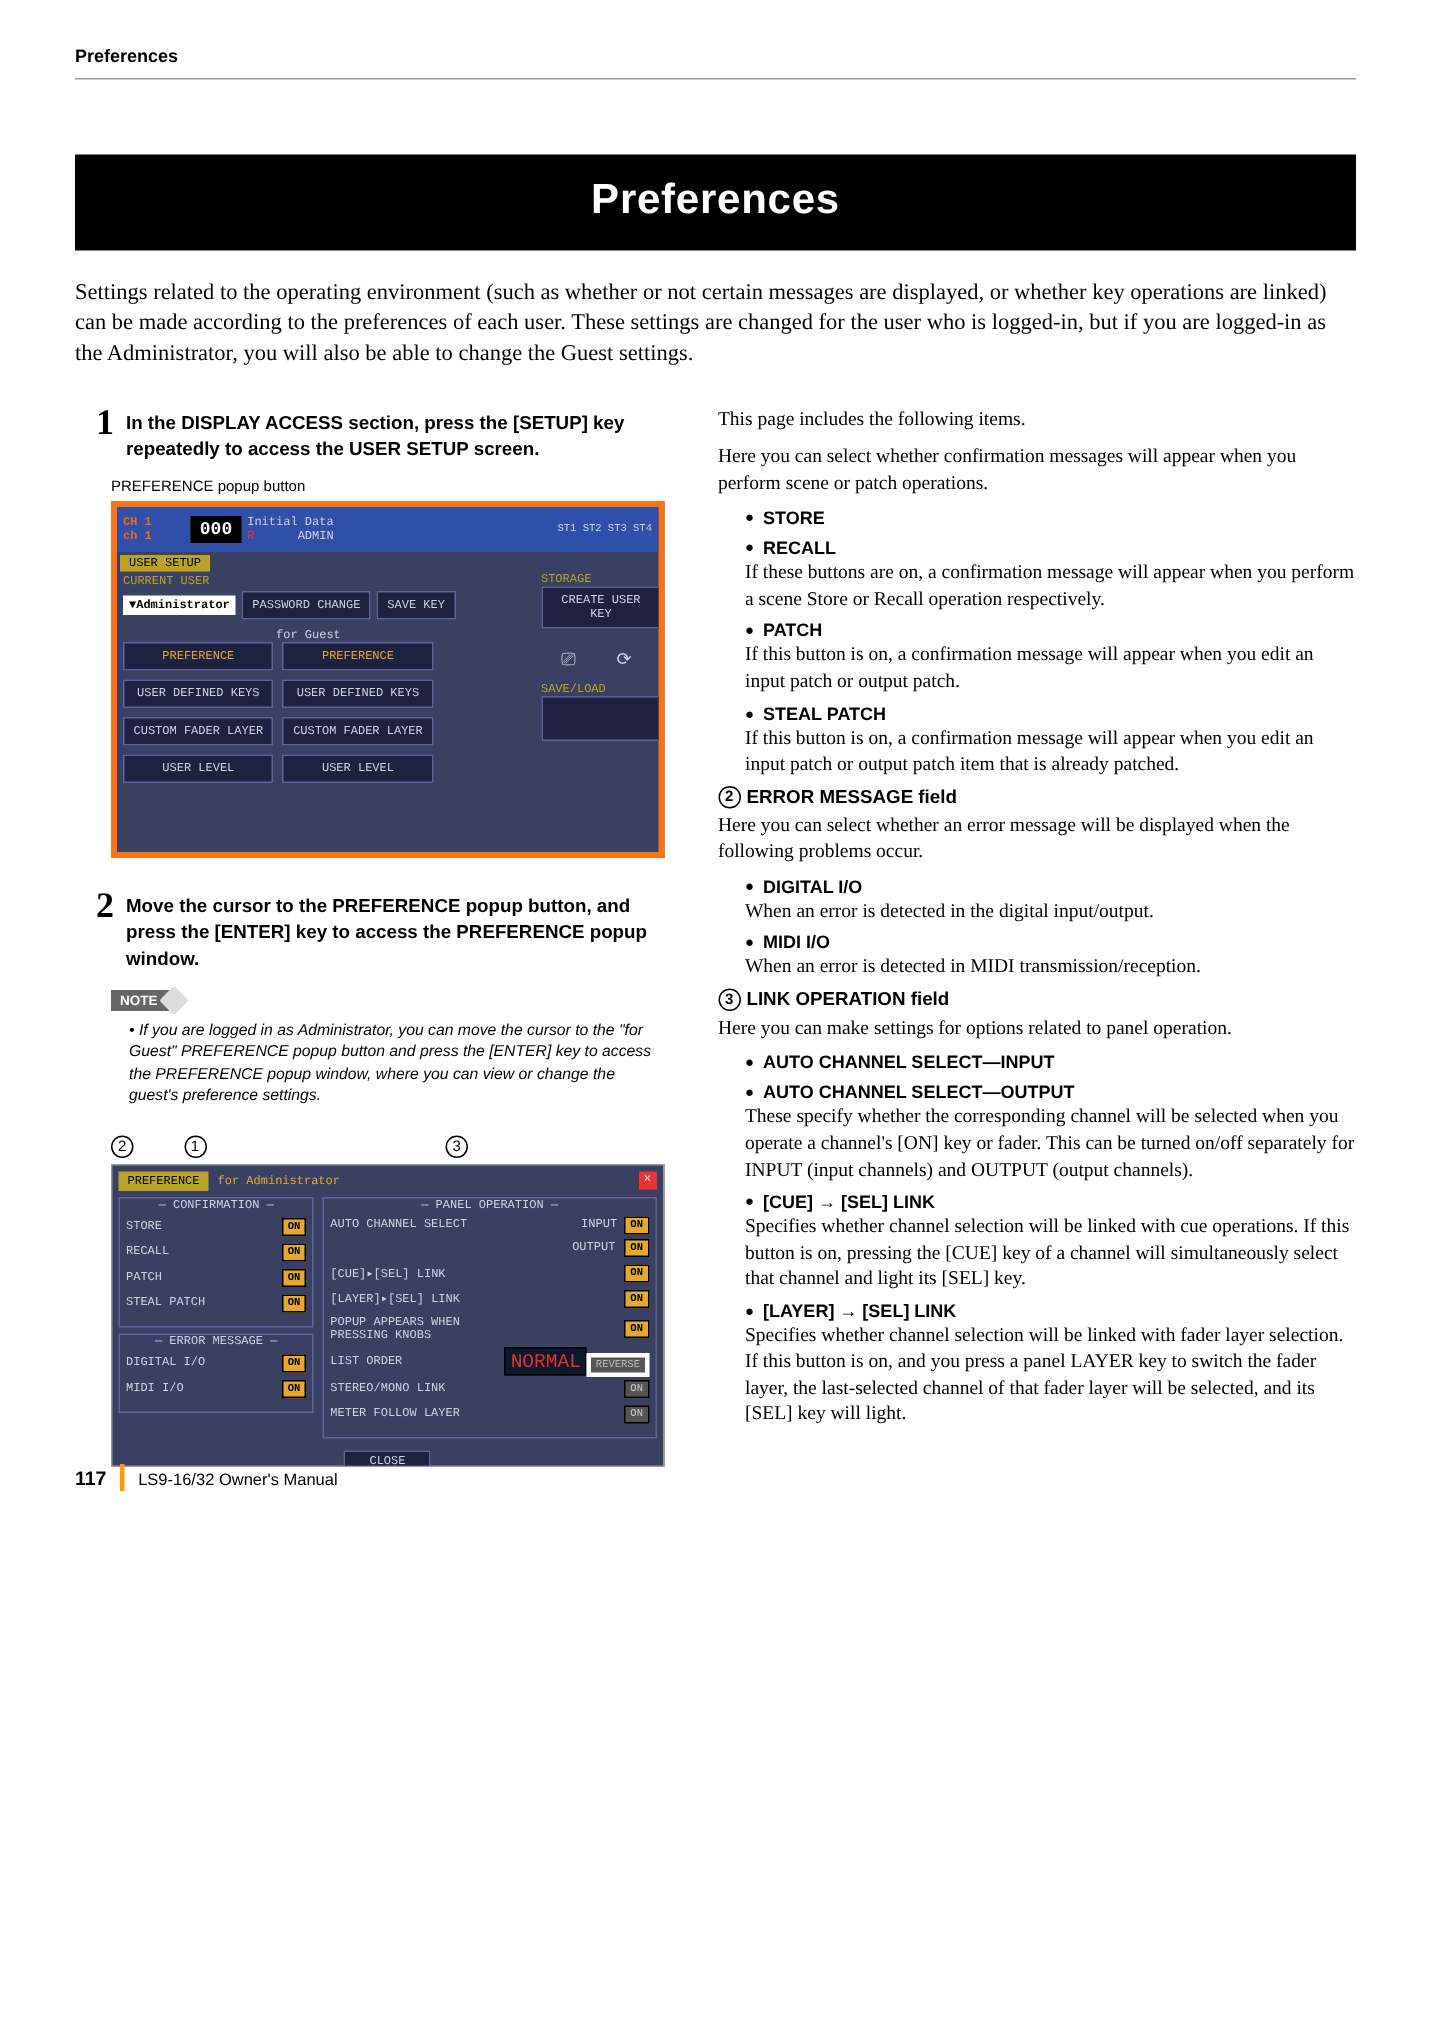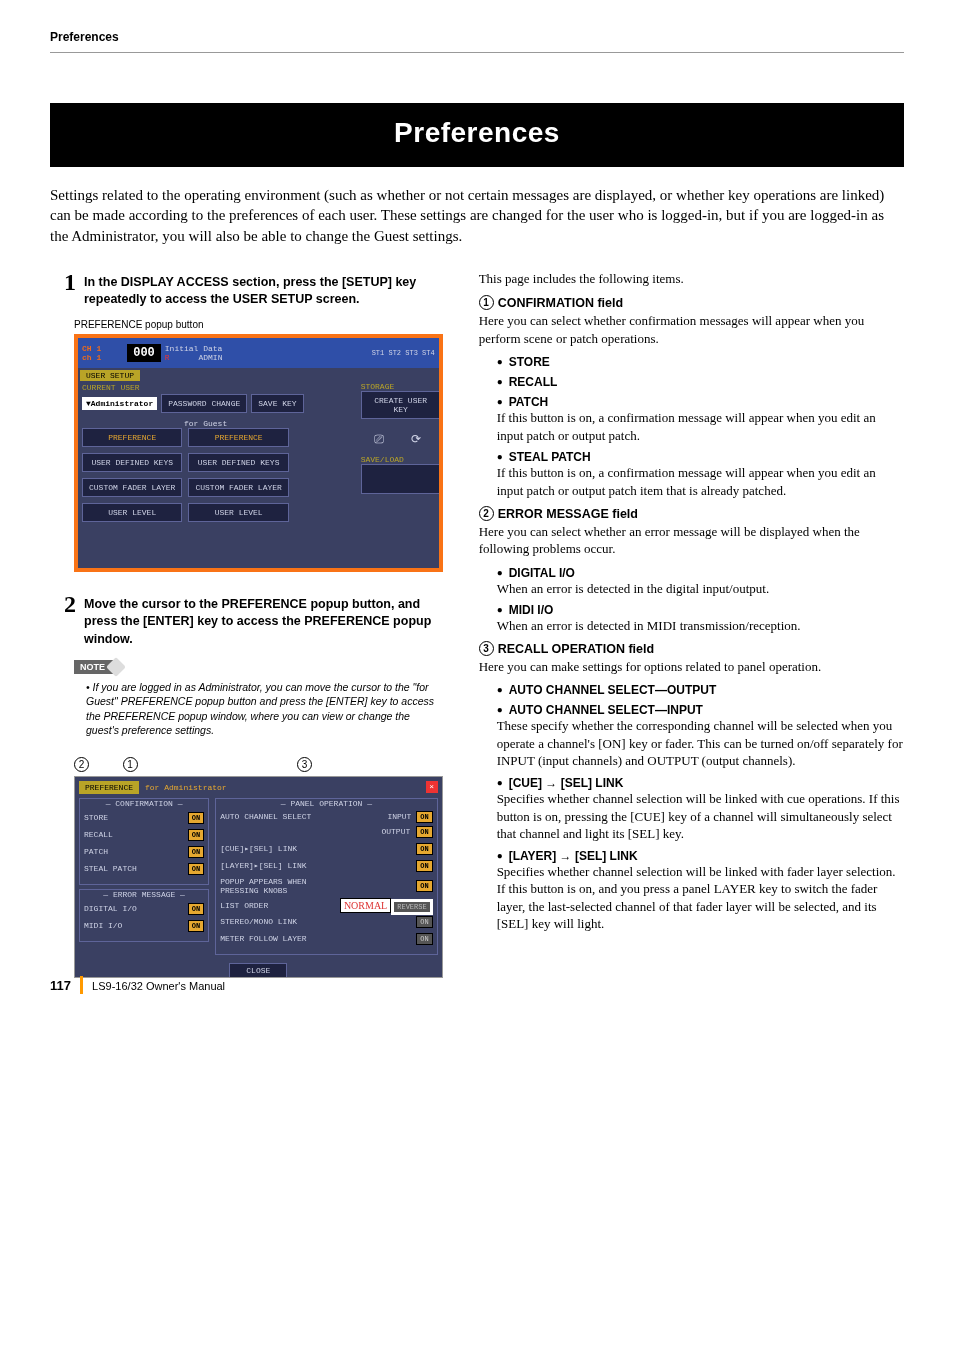--- a/index.html
+++ b/index.html
@@ -339,26 +339,25 @@
     border: 1px solid #000;
   }
   .ss2-dim {
     background: #555;
     color: #ccc;
     font-size: 7px;
     padding: 1px 3px;
     border: 1px solid #000;
   }
   .ss2-norm {
-    background: #ffffff;
+    background: #0f172a;
     color: #d33;
-    font-size: 10px;
+    font-size: 13px;
     padding: 1px 3px;
     border: 1px solid #000;
-    font-family: Liberation Serif, serif;
   }
   .ss2-rev {
     background: #555;
     color: #bbb;
     font-size: 7px;
     padding: 1px 3px;
     border: 3px solid #ffffff;
   }
   .ss2-close-btn {
     text-align: center;
@@ -538,52 +537,50 @@
               </div>
           </div>
         </div>
         <div class="ss2-close-btn"><span>CLOSE</span></div>
       </div>
     </div>
 
     <div class="col-r">
       <p class="para">This page includes the following items.</p>
 
-      <div class="field-head">
-        <span class="circled">1</span><span>CONFIRMATION field</span>
-      </div>
       <p class="para">Here you can select whether confirmation messages will appear when you perform scene or patch operations.</p>
 
       <div class="bullet-head">STORE</div>
       <div class="bullet-head">RECALL</div>
+      <p class="bullet-body">If these buttons are on, a confirmation message will appear when you perform a scene Store or Recall operation respectively.</p>
 
       <div class="bullet-head">PATCH</div>
       <p class="bullet-body">If this button is on, a confirmation message will appear when you edit an input patch or output patch.</p>
 
       <div class="bullet-head">STEAL PATCH</div>
       <p class="bullet-body">If this button is on, a confirmation message will appear when you edit an input patch or output patch item that is already patched.</p>
 
       <div class="field-head">
         <span class="circled">2</span><span>ERROR MESSAGE field</span>
       </div>
       <p class="para">Here you can select whether an error message will be displayed when the following problems occur.</p>
 
       <div class="bullet-head">DIGITAL I/O</div>
       <p class="bullet-body">When an error is detected in the digital input/output.</p>
 
       <div class="bullet-head">MIDI I/O</div>
       <p class="bullet-body">When an error is detected in MIDI transmission/reception.</p>
 
       <div class="field-head">
-        <span class="circled">3</span><span>RECALL OPERATION field</span>
+        <span class="circled">3</span><span>LINK OPERATION field</span>
       </div>
       <p class="para">Here you can make settings for options related to panel operation.</p>
 
+      <div class="bullet-head">AUTO CHANNEL SELECT—INPUT</div>
       <div class="bullet-head">AUTO CHANNEL SELECT—OUTPUT</div>
-      <div class="bullet-head">AUTO CHANNEL SELECT—INPUT</div>
       <p class="bullet-body">These specify whether the corresponding channel will be selected when you operate a channel's [ON] key or fader. This can be turned on/off separately for INPUT (input channels) and OUTPUT (output channels).</p>
 
       <div class="bullet-head">[CUE] → [SEL] LINK</div>
       <p class="bullet-body">Specifies whether channel selection will be linked with cue operations. If this button is on, pressing the [CUE] key of a channel will simultaneously select that channel and light its [SEL] key.</p>
 
       <div class="bullet-head">[LAYER] → [SEL] LINK</div>
       <p class="bullet-body">Specifies whether channel selection will be linked with fader layer selection. If this button is on, and you press a panel LAYER key to switch the fader layer, the last-selected channel of that fader layer will be selected, and its [SEL] key will light.</p>
     </div>
   </div>
 

